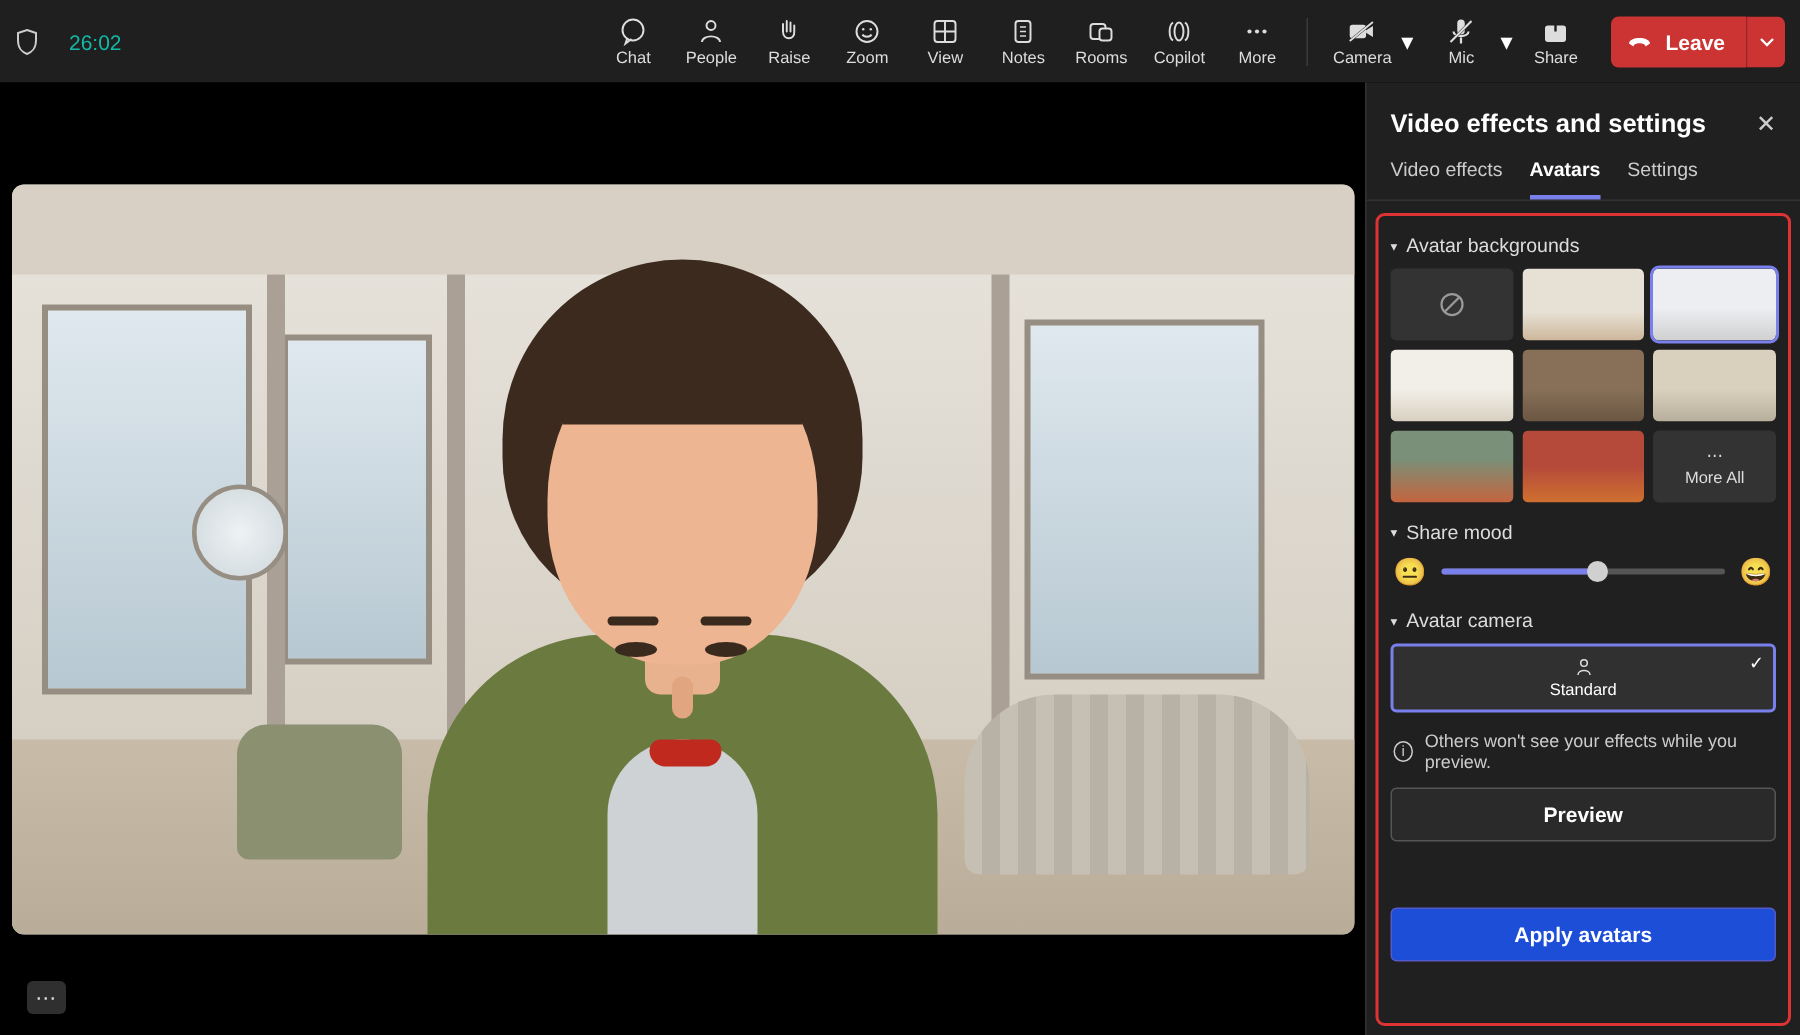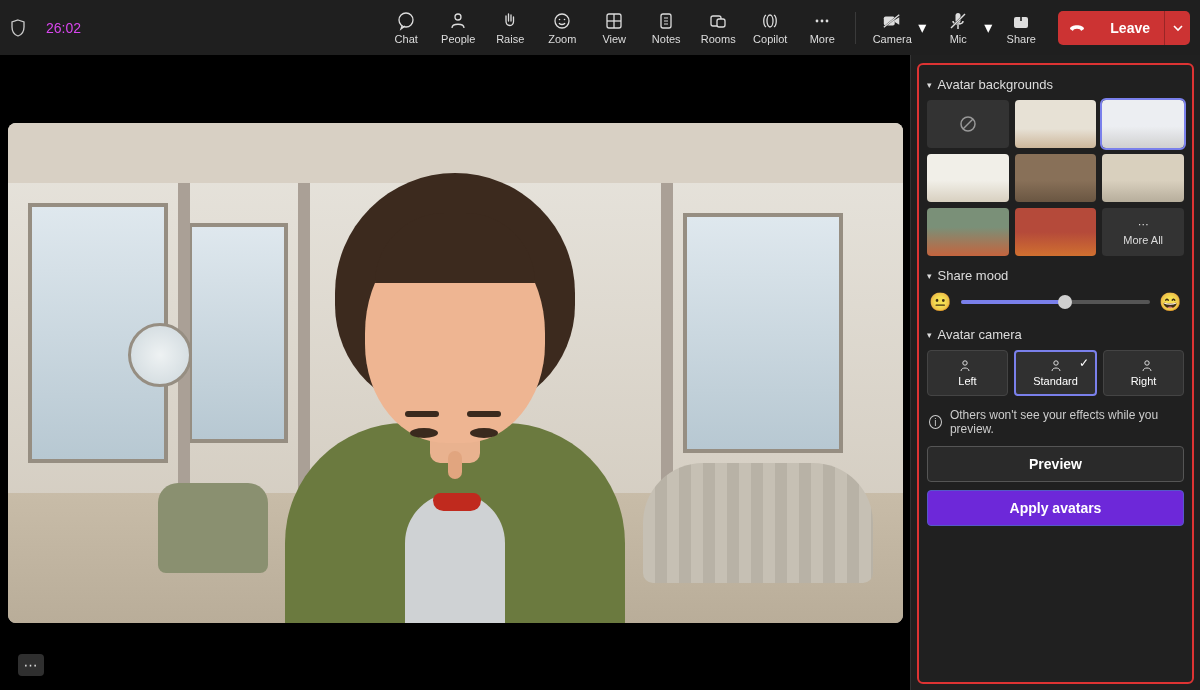--- a/index.html
+++ b/index.html
@@ -1,29 +1,29 @@
 <!DOCTYPE html>
 <html><head>
 <meta charset="utf-8">
 <style>
   * { box-sizing: border-box; margin: 0; padding: 0; font-family: "Segoe UI", Arial, sans-serif; }
   body { background: #000; color: #fff; width: 1200px; height: 690px; overflow: hidden; position: relative; }
 
   
   .topbar { height: 55px; background: #1f1f1f; display: flex; align-items: center; padding: 0 10px; gap: 6px; }
   .shield { width: 20px; text-align: center; color: #ccc; }
-  .timer { font-size: 14px; color: #d946ef; margin-left: 10px; min-width:60px }
+  .timer { font-size: 14px; color: #14b8a6; margin-left: 10px; min-width:60px }
   .topbar-spacer { flex: 1; }
   .tool { width: 46px; display: flex; flex-direction: column; align-items: center; gap: 2px; color: #ddd; font-size: 11px; cursor: pointer; }
   .tool .ic { width: 20px; height: 20px; display:flex; align-items:center; justify-content:center; }
   .divider { width: 1px; height: 32px; background: #3a3a3a; margin: 0 4px; }
   .tool.cam, .tool.mic { width: 52px; flex-direction: column; }
   .camwrap, .micwrap { display:flex; align-items:center; }
   .leave-group { display: flex; align-items: center; margin-left: 8px; }
-  .leave-btn { background: #cc3333; color: #fff; border: none; height: 34px; padding: 0 14px 0 10px; border-radius: 5px 0 0 5px; display: flex; align-items: center; gap: 24px; font-size: 14px; font-weight: 600; cursor: pointer; }
+  .leave-btn { background: #cc3333; color: #fff; border: none; height: 34px; padding: 0 14px 0 10px; border-radius: 5px 0 0 5px; display: flex; align-items: center; gap: 8px; font-size: 14px; font-weight: 600; cursor: pointer; }
   .leave-chevron { background: #cc3333; height: 34px; width: 26px; border-radius: 0 5px 5px 0; display: flex; align-items: center; justify-content: center; border-left: 1px solid rgba(0,0,0,0.25); cursor: pointer; }
 
   
   .main { display: flex; height: 635px; }
   .video { flex: 1; background: #000; position: relative; display:flex; align-items:center; justify-content:center; }
   .video-inner { width: 895px; height: 500px; border-radius: 8px; overflow: hidden; position: relative; background: linear-gradient(#e8e5de, #cfc7ba); }
   .floor { position:absolute; bottom:0; left:0; right:0; height:130px; background: linear-gradient(#c8bca8,#b9ad99); }
   .ceiling { position:absolute; top:0; left:0; right:0; height:60px; background:#d8d0c4; }
   .col { position:absolute; top:60px; bottom:130px; width:12px; background:#aaa096; }
   .win { position:absolute; background: linear-gradient(#dfe8ee,#b7c8d2); border:4px solid #968e82; }
@@ -86,21 +86,21 @@
   .cam-opt .chk { position:absolute; top:4px; right:6px; font-size:12px; }
 
   .zoom-row { display:flex; align-items:center; justify-content:space-between; margin:4px 2px 14px 2px; font-size:13px; }
   .zoom-ctrl { display:flex; gap:14px; font-size:18px; color:#ddd; }
   .zoom-ctrl span { cursor:pointer; }
 
   .info-row { display:flex; align-items:center; gap:8px; font-size:12px; color:#ccc; margin:10px 2px 10px 2px; }
   .info-ic { width:14px; height:14px; border:1.5px solid #ccc; border-radius:50%; display:flex; align-items:center; justify-content:center; font-size:10px; }
 
   .btn { width:100%; height:36px; border-radius:4px; font-size:14px; font-weight:600; cursor:pointer; border:1px solid #555; background:#2a2a2a; color:#fff; margin-bottom:8px; }
-  .btn.primary { background:#6d28d9; border:1px solid #5558c8; }
+  .btn.primary { background:#1d4ed8; border:1px solid #5558c8;margin-top:36px; }
 
   svg { display:block; }
 </style>
 </head>
 <body>
 
 <div class="topbar">
   <div class="shield">
     <svg width="16" height="18" viewBox="0 0 16 18">
         <path d="M8 1 L14 3 V8 C14 13 11 16 8 17 C5 16 2 13 2 8 V3 Z" fill="none" stroke="#ccc" stroke-width="1.3"></path>
@@ -278,20 +278,29 @@
         <div class="eye l"></div>
           <div class="eye r"></div>
         <div class="nose"></div>
         <div class="lips"></div>
       </div>
     </div>
     <div class="ctx-btn">⋯</div>
   </div>
 
   <div class="panel">
+    <div class="panel-header">
+      <div class="panel-title">Video effects and settings</div>
+      <div class="close-x">✕</div>
+    </div>
+    <div class="panel-tabs">
+      <div class="panel-tab">Video effects</div>
+      <div class="panel-tab active">Avatars</div>
+      <div class="panel-tab">Settings</div>
+    </div>
 
     <div class="redbox">
 
       <div class="section-label">
         <span class="caret">▾</span>
         <span>Avatar backgrounds</span>
       </div>
       <div class="bg-grid">
         <div class="bg-tile none">
           <svg width="20" height="20" viewBox="0 0 20 20">
@@ -337,42 +346,28 @@
             <div class="thumb"></div>
         </div>
         <span class="face">😄</span>
       </div>
 
       <div class="section-label">
         <span class="caret">▾</span>
         <span>Avatar camera</span>
       </div>
       <div class="cam-row">
-        <div class="cam-opt">
-          <svg width="18" height="14" viewBox="0 0 18 14">
-              <circle cx="6" cy="4" r="2.2" fill="none" stroke="#ddd"></circle>
-              <path d="M2 12 C2 8 10 8 10 12" fill="none" stroke="#ddd"></path>
-            </svg>
-          <span>Left</span>
-        </div>
         <div class="cam-opt sel">
           <span class="chk">✓</span>
           <svg width="18" height="14" viewBox="0 0 18 14">
               <circle cx="9" cy="4" r="2.2" fill="none" stroke="#ddd"></circle>
               <path d="M5 12 C5 8 13 8 13 12" fill="none" stroke="#ddd"></path>
             </svg>
           <span>Standard</span>
         </div>
-        <div class="cam-opt">
-          <svg width="18" height="14" viewBox="0 0 18 14">
-              <circle cx="12" cy="4" r="2.2" fill="none" stroke="#ddd"></circle>
-              <path d="M8 12 C8 8 16 8 16 12" fill="none" stroke="#ddd"></path>
-            </svg>
-          <span>Right</span>
-        </div>
       </div>
 
 
       <div class="info-row">
         <div class="info-ic">i</div>
         <span>Others won't see your effects while you preview.</span>
       </div>
 
       <button class="btn"><span>Preview</span></button>
       <button class="btn primary"><span>Apply avatars</span></button>

